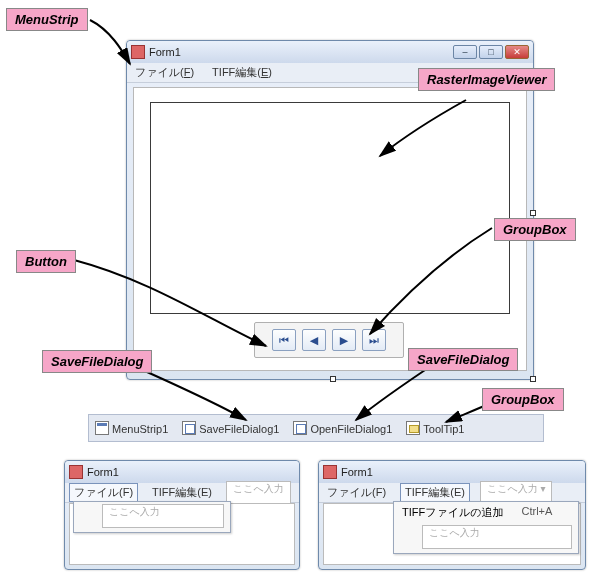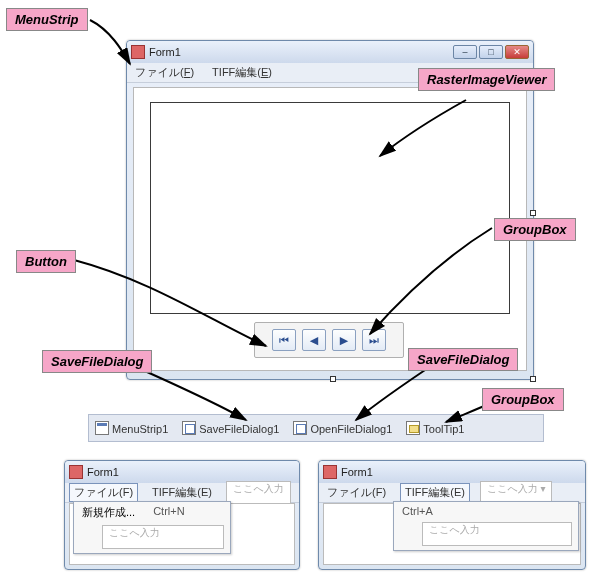--- a/index.html
+++ b/index.html
@@ -232,40 +232,37 @@
     <div class="appicon"></div>
     <div class="title">Form1</div>
   </div>
   <div class="menustrip">
     <span class="mi sel">ファイル(F)</span>
     <span class="mi">TIFF編集(E)</span>
     <span class="ghost">ここへ入力</span>
   </div>
   <div class="client-s"></div>
   <div class="dropdown" style="left:8px; top:40px; width:158px;">
-    <div class="dd-row">
-      <span>新規作成...</span>
-      <span class="short">Ctrl+N</span>
-    </div>
     <div class="ghost dd-ghost">ここへ入力</div>
   </div>
 </div>
 
 <div class="win win-small" style="left:302px; top:460px; width:268px;">
   <div class="titlebar">
     <div class="appicon"></div>
     <div class="title">Form1</div>
   </div>
   <div class="menustrip">
     <span class="mi">ファイル(F)</span>
     <span class="mi sel">TIFF編集(E)</span>
     <span class="ghost" style="position:relative">
       <span>ここへ入力</span>&nbsp;▾
     </span>
   </div>
   <div class="client-s"></div>
   <div class="dropdown" style="left:74px; top:40px; width:186px;">
     <div class="dd-row">
+      <span>TIFFファイルの追加</span>
       <span class="short">Ctrl+A</span>
     </div>
     <div class="ghost dd-ghost">ここへ入力</div>
   </div>
 </div>
 
 </body></html>

